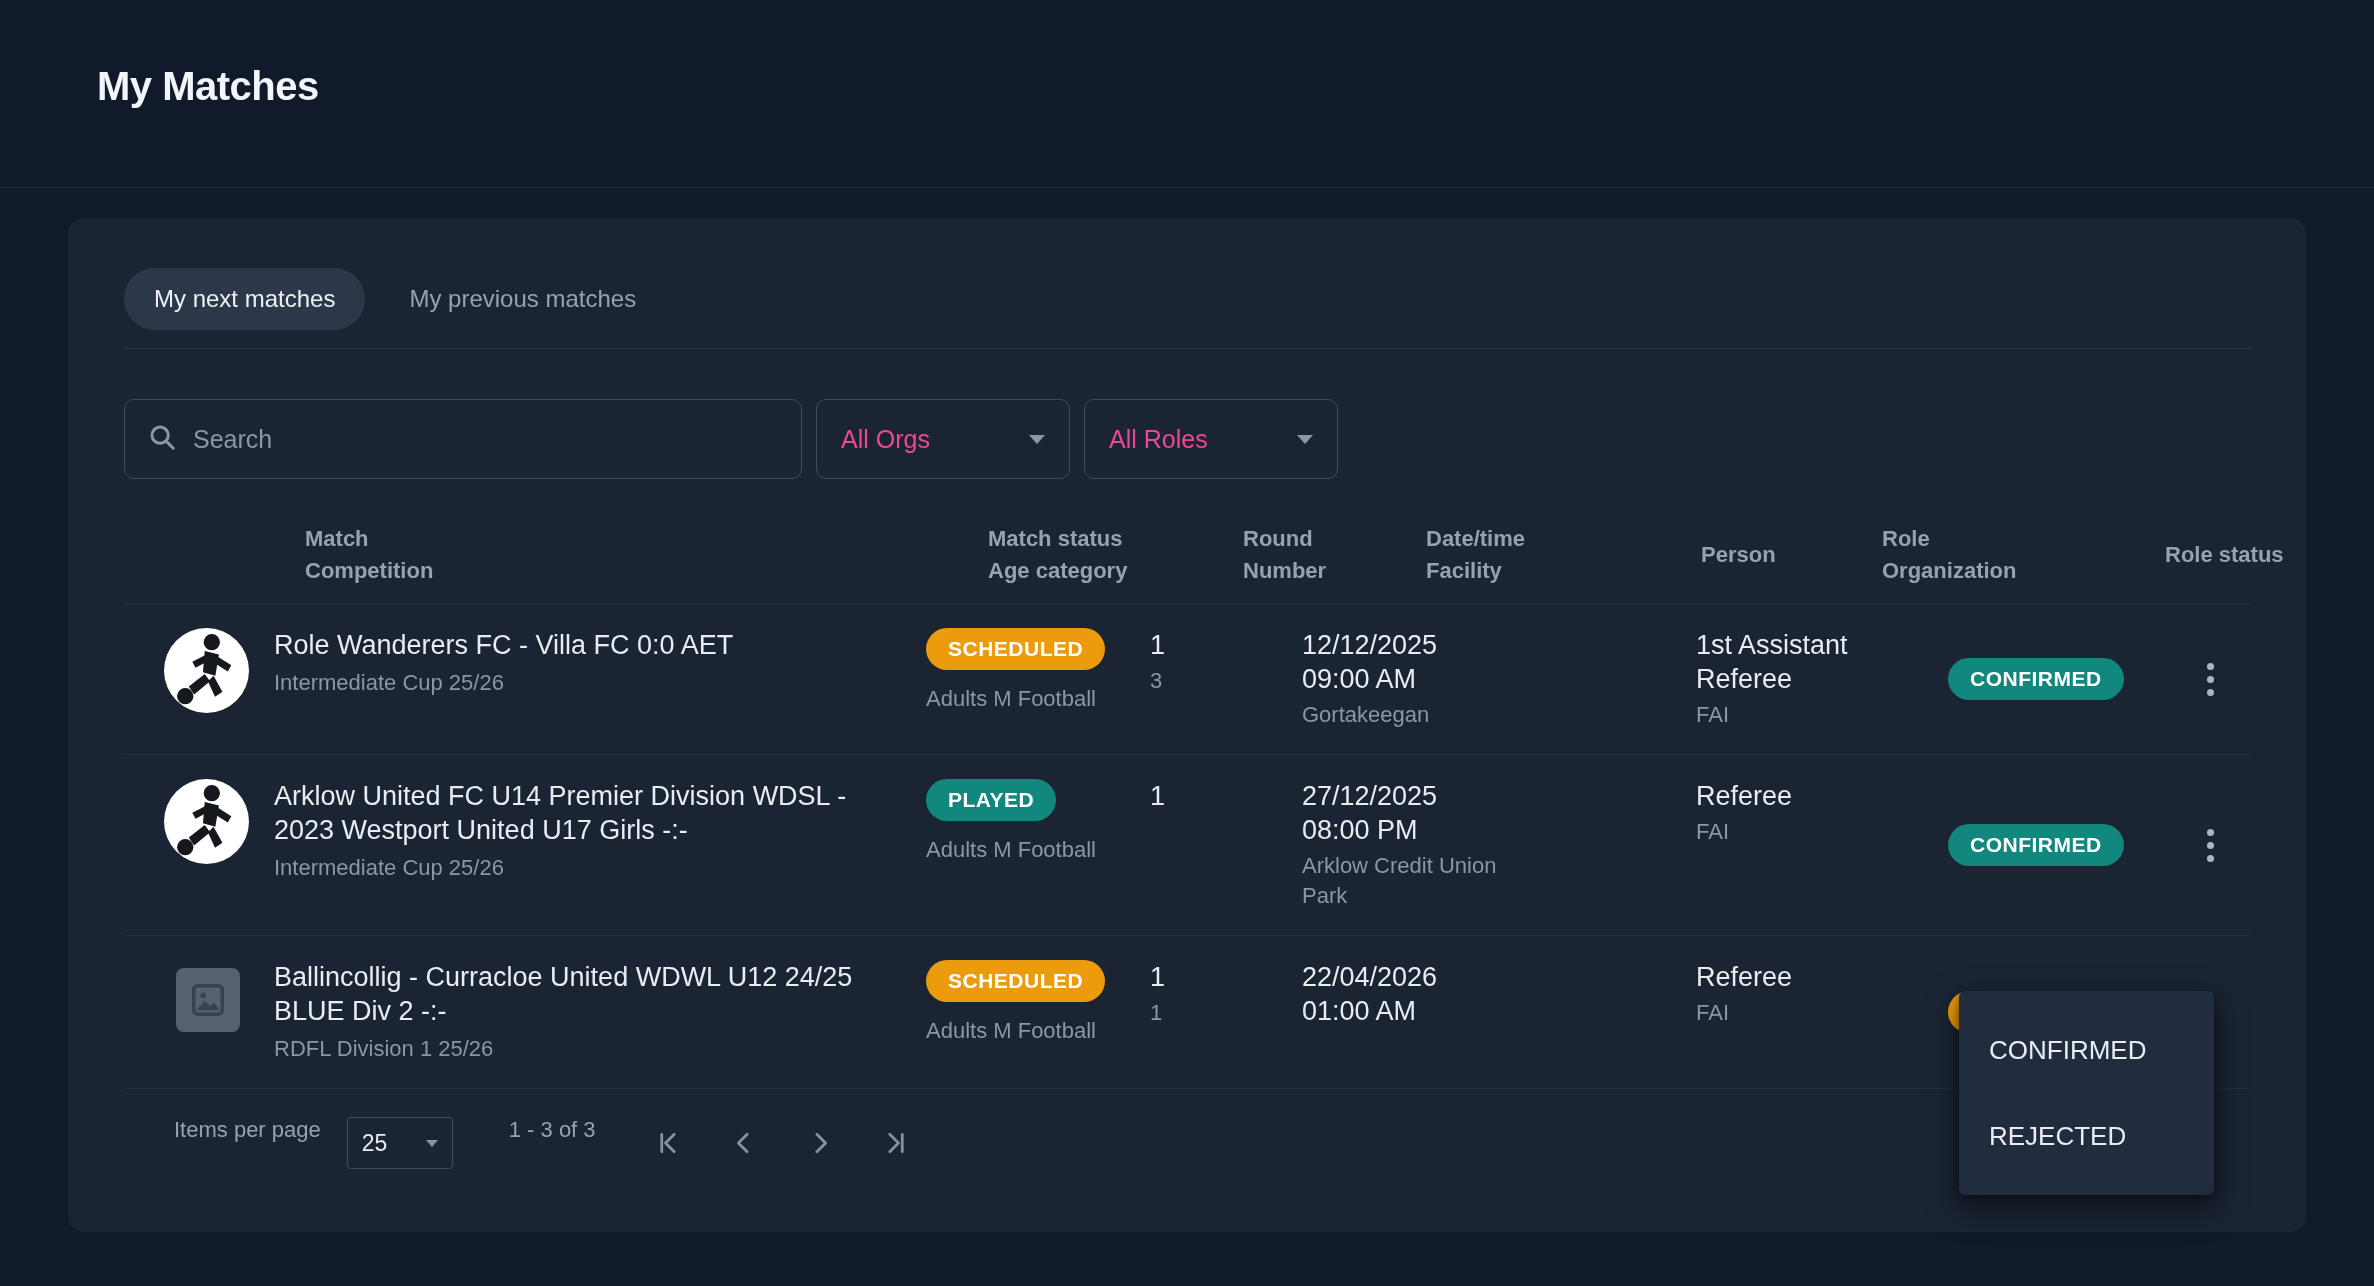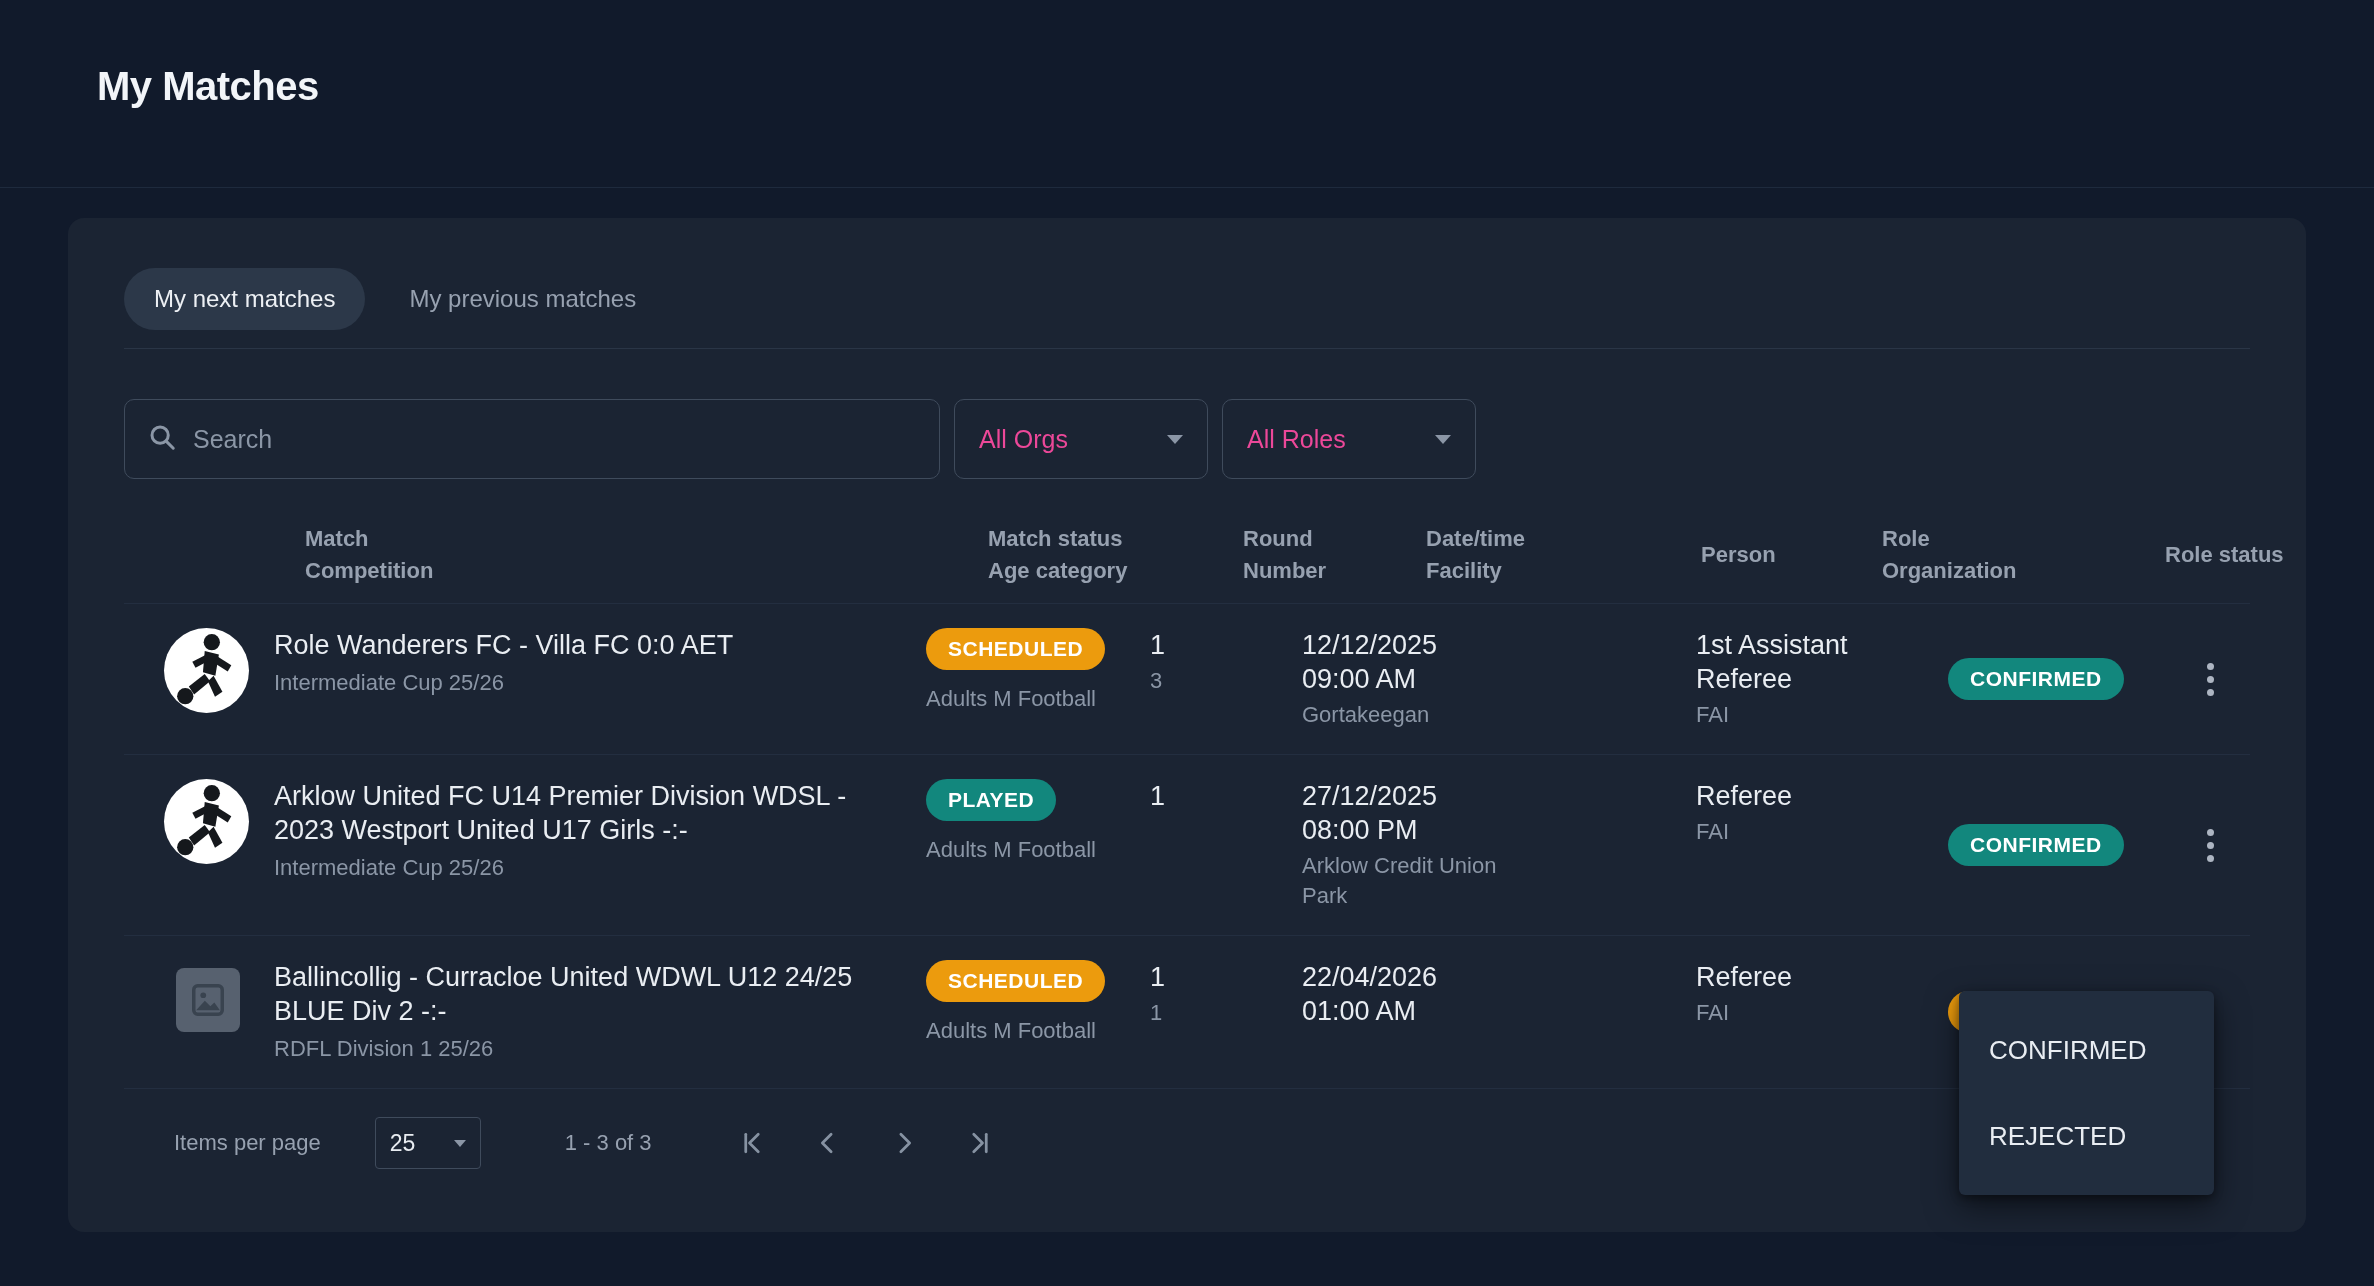--- a/index.html
+++ b/index.html
@@ -23,21 +23,21 @@
 
   
   .tabs { display:flex; align-items:center; gap:14px; }
   .tab { padding:17px 30px; font-size:24px; color:#97A1B0; border-radius:999px; cursor:pointer; }
   .tab.active { background:#2C3849; color:#EDF0F4; font-weight:500; }
   .tabs-divider { height:1px; background:#2A3546; margin-top:18px; }
 
   
   .filters { display:flex; gap:14px; margin-top:50px; }
   .search-box {
-    width:816px; height:80px; border:1px solid #3F4B5C; border-radius:10px;
+    width:678px; height:80px; border:1px solid #3F4B5C; border-radius:10px;
     display:flex; align-items:center; padding:0 22px; gap:16px; background:transparent;
   }
   .search-box input { flex:1; background:transparent; border:none; outline:none; font-size:25px; color:#E8ECF1; font-family:inherit; }
   .search-box input::placeholder { color:#8B96A6; }
   .select {
     width:254px; height:80px; border:1px solid #3F4B5C; border-radius:10px;
     display:flex; align-items:center; justify-content:space-between; padding:0 24px; cursor:pointer;
   }
   .select-value { font-size:25px; color:#ec4899; }
   .caret-down { width:0; height:0; border-left:8px solid transparent; border-right:8px solid transparent; border-top:9px solid #8B96A6; }
@@ -72,21 +72,21 @@
   }
 
   
   .kebab {
     background:transparent; border:none; cursor:pointer;
     display:flex; flex-direction:column; align-items:center; gap:6px; padding:8px 14px; margin:0 auto;
   }
   .kebab i { width:7px; height:7px; border-radius:50%; background:#ADB5C2; display:block; }
 
   
-  .pagination { display:flex; align-items:center; margin-top:28px; padding-left:50px;gap:28px; }
+  .pagination { display:flex; margin-top:28px; padding-left:50px; }
   .pg-label { font-size:22px; color:#97A1B0; margin-right:26px; }
   .pp-select {
     width:106px; height:52px; border:1px solid #3F4B5C; border-radius:4px;
     display:flex; align-items:center; justify-content:space-between; padding:0 14px; cursor:pointer; margin-right:56px;
   }
   .pp-value { font-size:23px; color:#E8ECF1; }
   .pg-range { font-size:22px; color:#97A1B0; margin-right:56px; }
   .pg-buttons { display:flex; align-items:center; gap:44px; }
   .pg-btn { background:transparent; border:none; cursor:pointer; width:32px; height:32px; display:flex; align-items:center; justify-content:center; }
   .pg-btn svg { width:30px; height:30px; stroke:#8692A2; stroke-width:2.2; fill:none; stroke-linecap:round; stroke-linejoin:round; }

